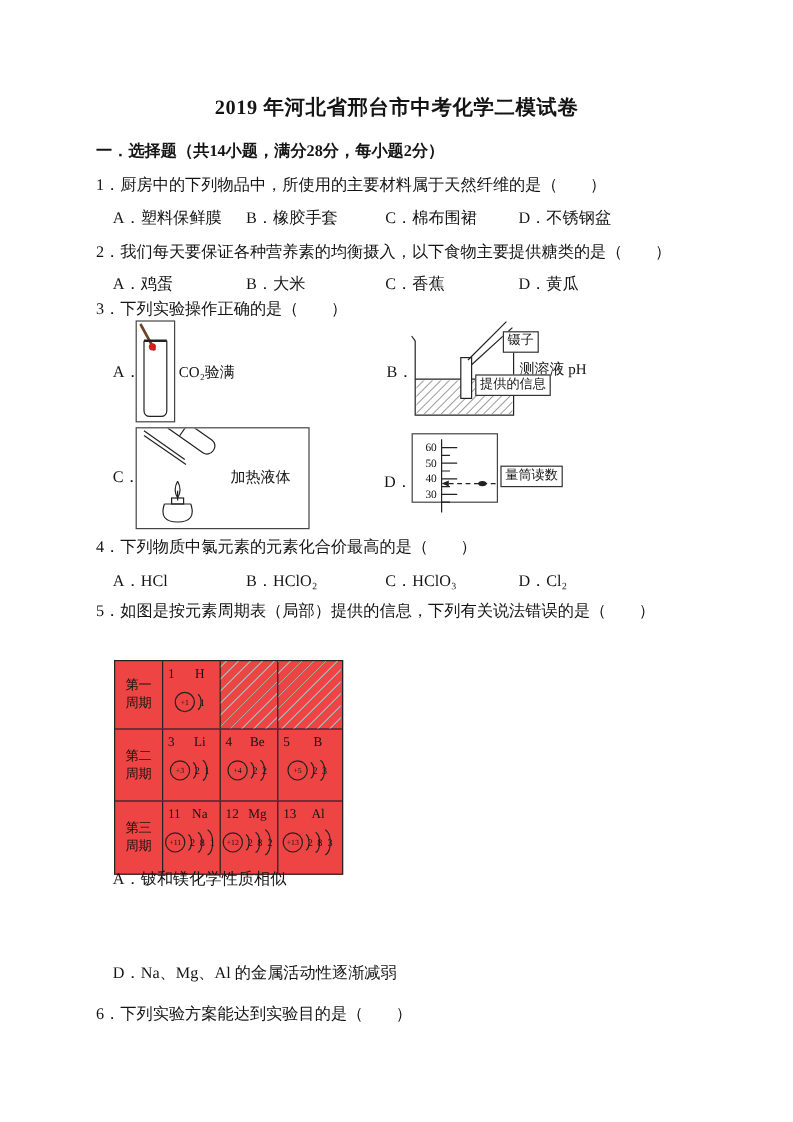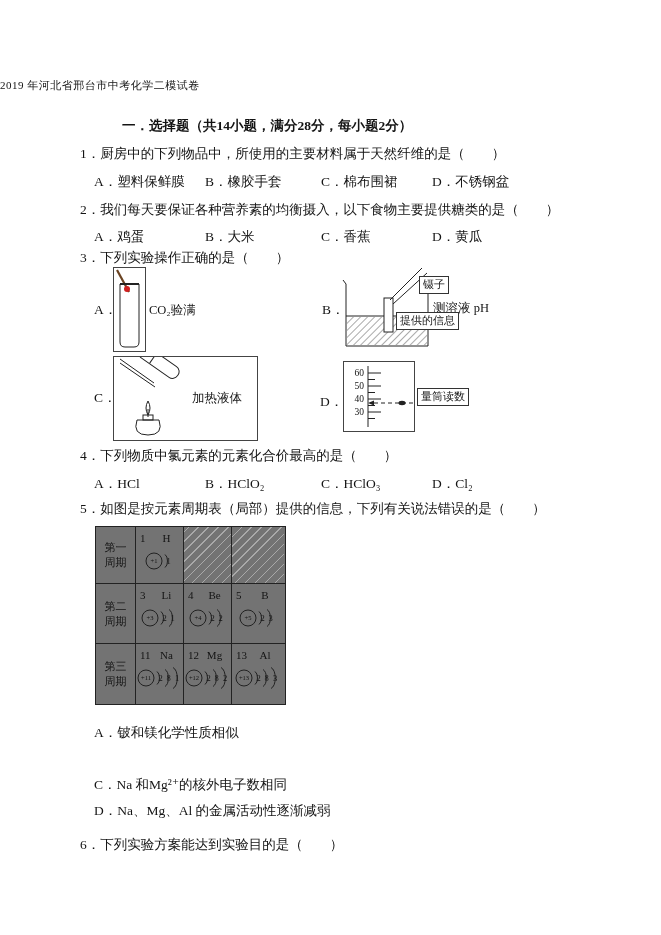--- a/index.html
+++ b/index.html
@@ -4,36 +4,36 @@
 <style>
   * { margin:0; padding:0; box-sizing:border-box; }
   html,body { background:#ffffff; }
   body {
     width:661px; height:935px;
     font-family:"Liberation Serif","DejaVu Serif",serif;
     color:#141414;
   }
   .page { position:relative; width:661px; height:935px; background:#fff; overflow:hidden; }
   .abs { position:absolute; }
-  .title { position:absolute; left:0; right:0; top:78px; text-align:left;
-           font-weight:normal; font-size:11px; letter-spacing:0.5px; }
-  .sec { font-weight:bold; font-size:13.5px; white-space:nowrap;margin-left:42px; }
+  .title { position:absolute; left:0; right:0; top:78px; text-align:center;
+           font-weight:bold; font-size:17px; letter-spacing:0.5px; }
+  .sec { font-weight:bold; font-size:13.5px; white-space:nowrap; }
   .qt  { font-size:13.5px; white-space:nowrap; }
   .optrow { position:absolute; width:540px; height:18px; }
   .opt { position:absolute; top:0; font-size:13.5px; white-space:nowrap; }
   .o1{left:0;} .o2{left:111px;} .o3{left:227px;text-align:center;} .o4{left:338px;}
   .dlabel { font-size:13.5px; }
   .cap { position:absolute; font-size:12.5px; white-space:nowrap; }
   .tag { position:absolute; border:1px solid #333; background:#fff;
          font-size:11px; line-height:1.25; padding:1px 3px; white-space:nowrap; }
   .diagbox { position:absolute; border:1px solid #444; background:#fff; }
   .k { stroke:#222; stroke-width:1; fill:none; }
 
   
-  .ptable { position:absolute; border:1.5px solid #222; background:#737373; }
+  .ptable { position:absolute; border:1.5px solid #222; background:#ef4444;margin-top:24px; }
   .prow { display:flex; }
   .prow { border-bottom:1px solid #222; }
   .prow:last-child { border-bottom:none; }
   .pcell { border-right:1px solid #222; display:flex; flex-direction:column;
            align-items:center; padding-top:5px; overflow:hidden; }
   .pcell:last-child { border-right:none; }
   .plabel { justify-content:center; padding-top:0; font-size:11px; line-height:1.35; text-align:center; }
   .plabel span { display:inline-block; width:24px; word-break:break-all; }
   .hatchcell { background:repeating-linear-gradient(315deg, transparent 0 6px, #a9a9a9 6px 7px); }
   .ehead { display:flex; width:100%; font-size:11px; height:16px; padding:0 4px; }
@@ -114,21 +114,21 @@
       <path class="k" d="M34,44 Q38,51 34,58 Q30,51 34,44"></path>
       <line class="k" x1="34" y1="52" x2="34" y2="60"></line>
       <rect class="k" x="29" y="58" width="10" height="5"></rect>
       <path class="k" d="M23,63 Q18,78 34,78 Q50,78 45,63"></path>
       <line class="k" x1="23" y1="63" x2="45" y2="63"></line>
     </svg>
     <span class="cap" style="left:78px;top:33px">加热液体</span>
   </div>
 
   <span class="abs dlabel" style="left:320px;top:393px">D．</span>
-  <div class="diagbox" style="left:343px;top:361px;width:72px;height:71px">
+  <div class="diagbox" style="left:343px;top:361px;width:72px;height:58px">
     <svg width="70" height="69" viewBox="0 0 70 69">
       <line class="k" x1="24" y1="4" x2="24" y2="65"></line>
       <line class="k" x1="24" y1="11" x2="37" y2="11"></line>
       <line class="k" x1="24" y1="17.5" x2="31" y2="17.5"></line>
       <line class="k" x1="24" y1="24" x2="37" y2="24"></line>
       <line class="k" x1="24" y1="30.5" x2="31" y2="30.5"></line>
       <line class="k" x1="24" y1="37" x2="37" y2="37"></line>
       <line class="k" x1="24" y1="43.5" x2="31" y2="43.5"></line>
       <line class="k" x1="24" y1="50" x2="37" y2="50"></line>
       <line class="k" x1="24" y1="56.5" x2="31" y2="56.5"></line>
@@ -269,18 +269,17 @@
           <path class="arc" d="M28,4.5 A5,9 0 0 1 28,21.5"></path>
           <text class="st" x="31.5" y="16">8</text>
           <path class="arc" d="M36,2.5 A6,11 0 0 1 36,23.5"></path>
           <text class="st" x="40" y="16">3</text>
         </svg>
       </div>
     </div>
   </div>
 
   <div class="abs qt" style="left:94px;top:724px">A．铍和镁化学性质相似</div>
-  <div class="abs qt" style="left:94px;top:776px">C．Na 和Mg²⁺的核外电子数相同</div>
   <div class="abs qt" style="left:94px;top:802px">D．Na、Mg、Al 的金属活动性逐渐减弱</div>
 
   <div class="abs qt" style="left:80px;top:836px">6．下列实验方案能达到实验目的是（　　）</div>
 
 </div>
 
 </body></html>

